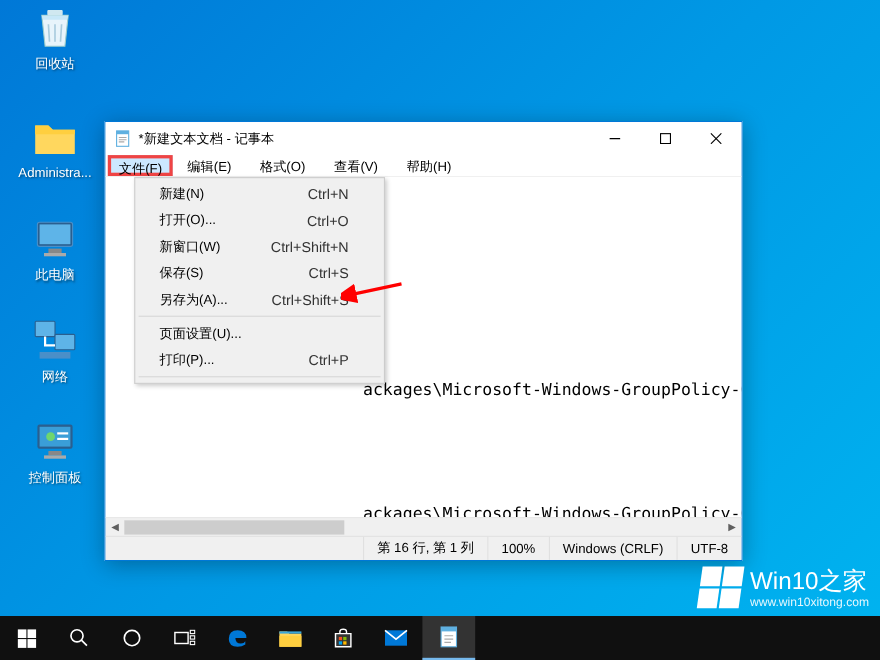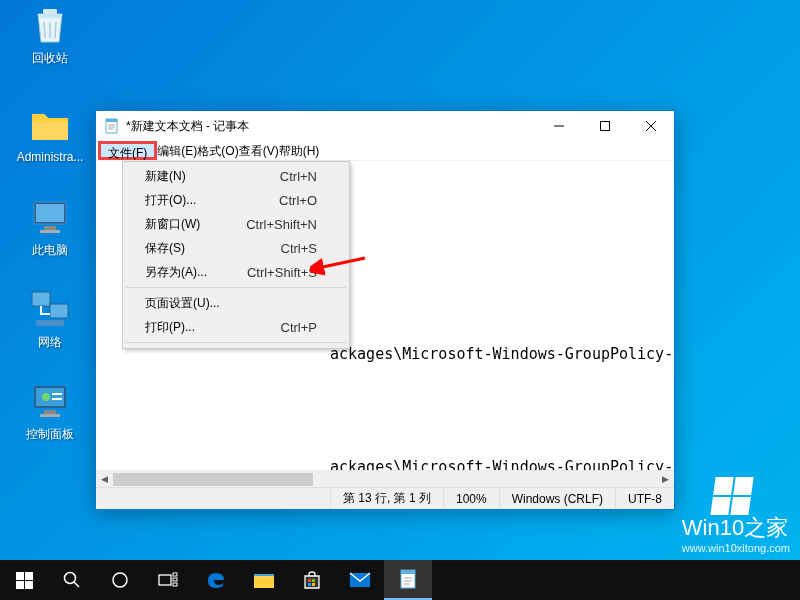--- a/index.html
+++ b/index.html
@@ -68,21 +68,21 @@
 }
 
 .menubar {
   height: 20px;
   background: #fff;
   border-bottom: 1px solid #f0f0f0;
   display: flex;
   padding-left: 2px;
 }
 .menubar .mitem {
-  padding: 2px 0;
+  padding: 2px 13px;
   font-size: 12px;
   cursor: default;
 }
 .menubar .mitem.active {
   background: #cce8ff;
   border: 3px solid #ef4444;
   padding: 1px 7px;
 }
 
 
@@ -171,24 +171,23 @@
   position: absolute;
   left: 310px; top: 252px;
   z-index: 200;
   pointer-events: none;
 }
 
 
 .watermark {
   position: absolute;
   right: 10px; bottom: 45px;
-  display: flex; align-items: center;
+  display: flex; 
   color: #fff;
   font-size: 13px;
-  flex-direction: column;
 }
 .watermark .wlogo {
   display: grid;
   grid-template-columns: 18px 18px;
   grid-template-rows: 18px 18px;
   gap: 2px;
   margin-right: 8px;
   transform: skewX(-8deg);
 }
 .watermark .wlogo div { background: #fff; }
@@ -369,21 +368,21 @@
   <div class="hscroll">
     <div class="arrow">◀</div>
     <div class="track">
       <div class="thumb"></div>
     </div>
     <div class="arrow">▶</div>
   </div>
 
   <div class="statusbar">
     <div class="cell"></div>
-    <div class="cell">第 13 行, 第 1 列</div>
+    <div class="cell">第 16 行, 第 1 列</div>
     <div class="cell">100%</div>
     <div class="cell">Windows (CRLF)</div>
     <div class="cell">UTF-8</div>
   </div>
 </div>
 
 <svg class="red-arrow" width="60" height="24">
   <defs>
       <marker id="ah" markerWidth="8" markerHeight="8" refX="2" refY="3" orient="auto">
         <path d="M0,0 L0,6 L7,3 Z" fill="#ff0000"></path>

